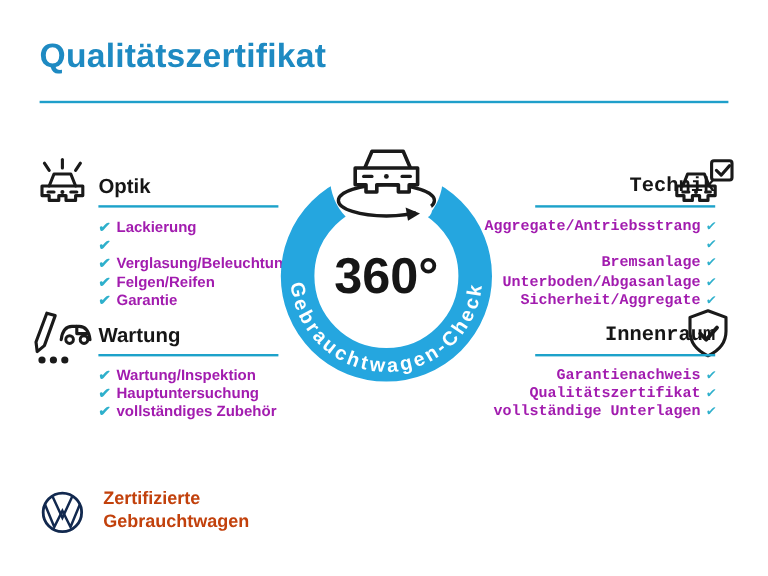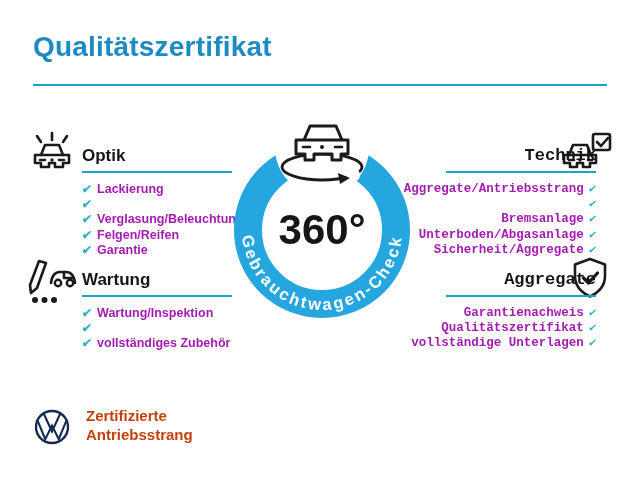--- a/index.html
+++ b/index.html
@@ -153,30 +153,31 @@
   <section class="sec l row2">
     <h2>Wartung</h2>
     <div class="rule"></div>
     <div class="items">
       <div class="item">
           <span class="chk">✔</span>
           <span class="lbl">Wartung/Inspektion</span>
         </div>
       <div class="item">
           <span class="chk">✔</span>
+          <span class="lbl">Hauptuntersuchung</span>
         </div>
       <div class="item">
           <span class="chk">✔</span>
           <span class="lbl">vollständiges Zubehör</span>
         </div>
     </div>
   </section>
 
   <section class="sec r row2">
-    <h2>Aggregate</h2>
+    <h2>Innenraum</h2>
     <div class="rule"></div>
     <div class="items">
       <div class="item">
           <span class="lbl">Garantienachweis</span>
           <span class="chk">✔</span>
         </div>
       <div class="item">
           <span class="lbl">Qualitätszertifikat</span>
           <span class="chk">✔</span>
         </div>
@@ -219,16 +220,16 @@
     <svg width="36" height="36" viewBox="0 0 40 40">
       <circle cx="20" cy="20" r="17.8" fill="none" stroke="#12294f" stroke-width="2.6"></circle>
       <g fill="none" stroke="#12294f" stroke-width="2.3" stroke-linejoin="miter">
         <path d="M11 5.5L20 25l9-19.5"></path>
         <path d="M4 13l8.5 20.5L20 18.5l7.5 15L36 13"></path>
       </g>
     </svg>
   </div>
   <div class="footer-text">
     <div>Zertifizierte</div>
-    <div>Antriebsstrang</div>
+    <div>Gebrauchtwagen</div>
   </div>
 
 </div>
 
 </body></html>

